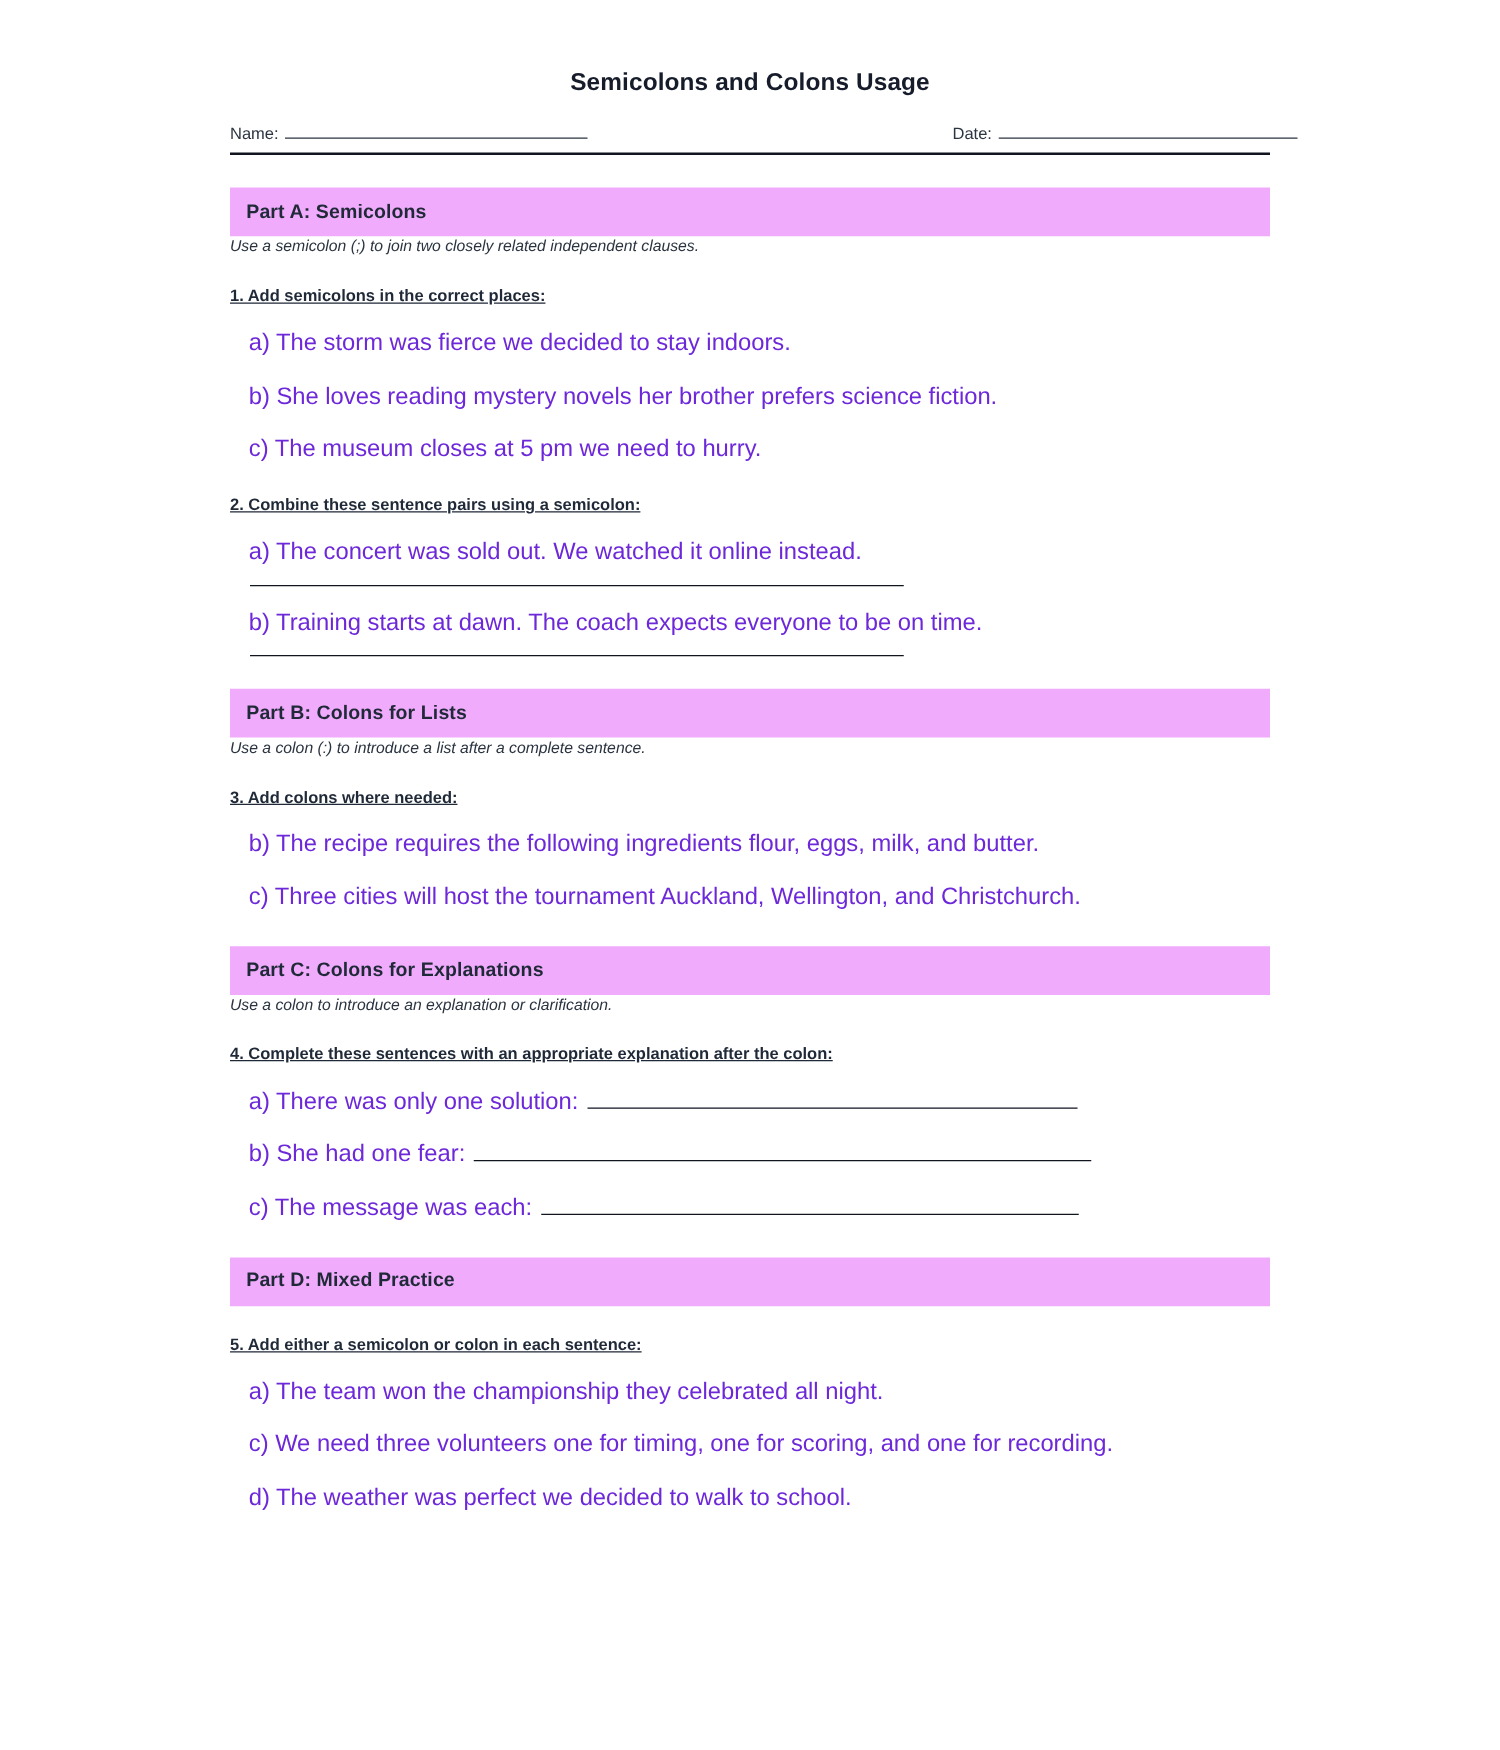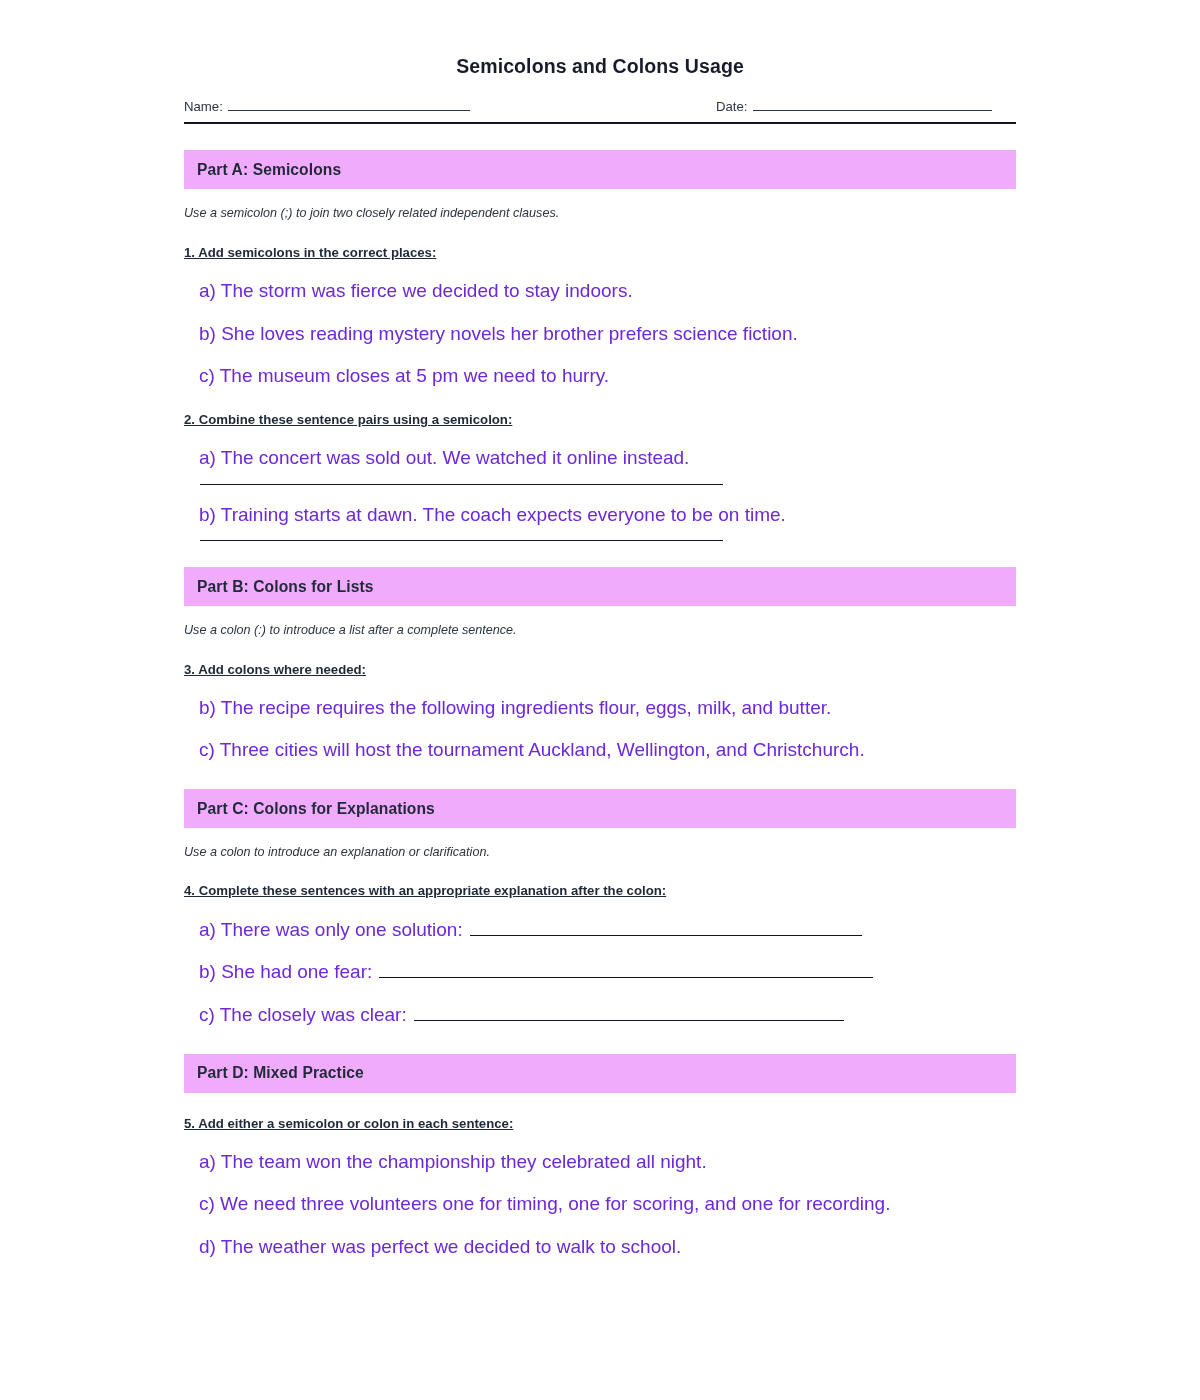--- a/index.html
+++ b/index.html
@@ -50,21 +50,21 @@
     color: #2b3440;
   }
   .idfield {
     position: absolute;
     top: 0;
     white-space: nowrap;
     display: flex;
     align-items: baseline;
   }
   .idfield.name { left: 0; }
-  .idfield.date { left: 532px; }
+  .idfield.date { left: 578px; }
   .idlabel { flex: none; }
   .idblank {
     display: inline-block;
     border-bottom: 1.3px solid #2b3440;
     margin-left: 5px;
     height: 13px;
   }
   .idfield.name .idblank { width: 242px; }
   .idfield.date .idblank { width: 239px; }
 
@@ -90,21 +90,20 @@
     font-weight: bold;
     color: #1f2937;
     letter-spacing: 0.1px;
   }
 
   
   .instruction {
     font-style: italic;
     font-size: 12.6px;
     color: #2b3440;
-    margin-top: 16px;
     line-height: 1.3;
   }
 
   
   .prompt {
     font-size: 13.2px;
     font-weight: bold;
     color: #1f2937;
     margin-top: 22px;
     line-height: 1.3;
@@ -206,21 +205,21 @@
           <div class="prompt">4. Complete these sentences with an appropriate explanation after the colon:</div>
           <div class="item">
             <span class="item-text">a) There was only one solution:</span>
             <span class="inline-blank" style="width: 392px;"></span>
           </div>
           <div class="item">
             <span class="item-text">b) She had one fear:</span>
             <span class="inline-blank" style="width: 494px;"></span>
           </div>
           <div class="item">
-            <span class="item-text">c) The closely was clear:</span>
+            <span class="item-text">c) The message was each:</span>
             <span class="inline-blank" style="width: 430px;"></span>
           </div>
         </div>
         <div class="section">
           <div class="band">
             <span class="band-title">Part D: Mixed Practice</span>
           </div>
           <div class="prompt">5. Add either a semicolon or colon in each sentence:</div>
           <div class="item">
             <span class="item-text">a) The team won the championship they celebrated all night.</span>

